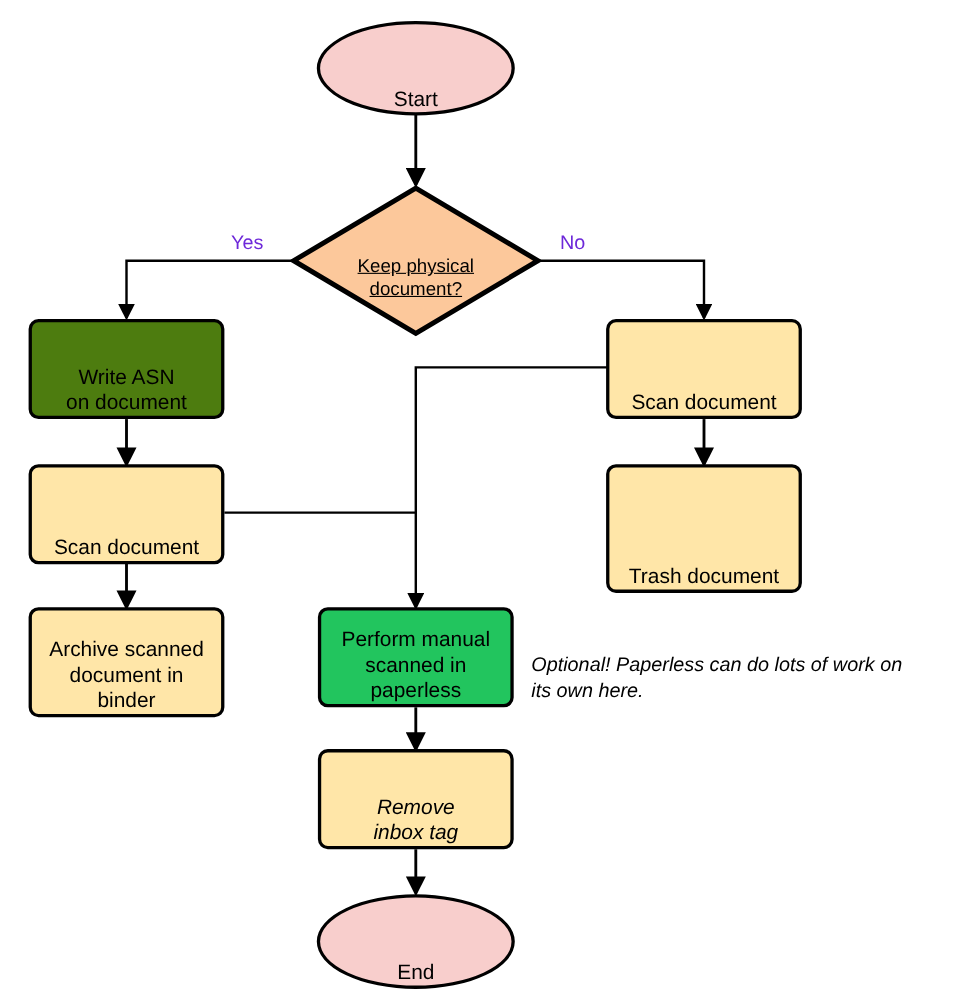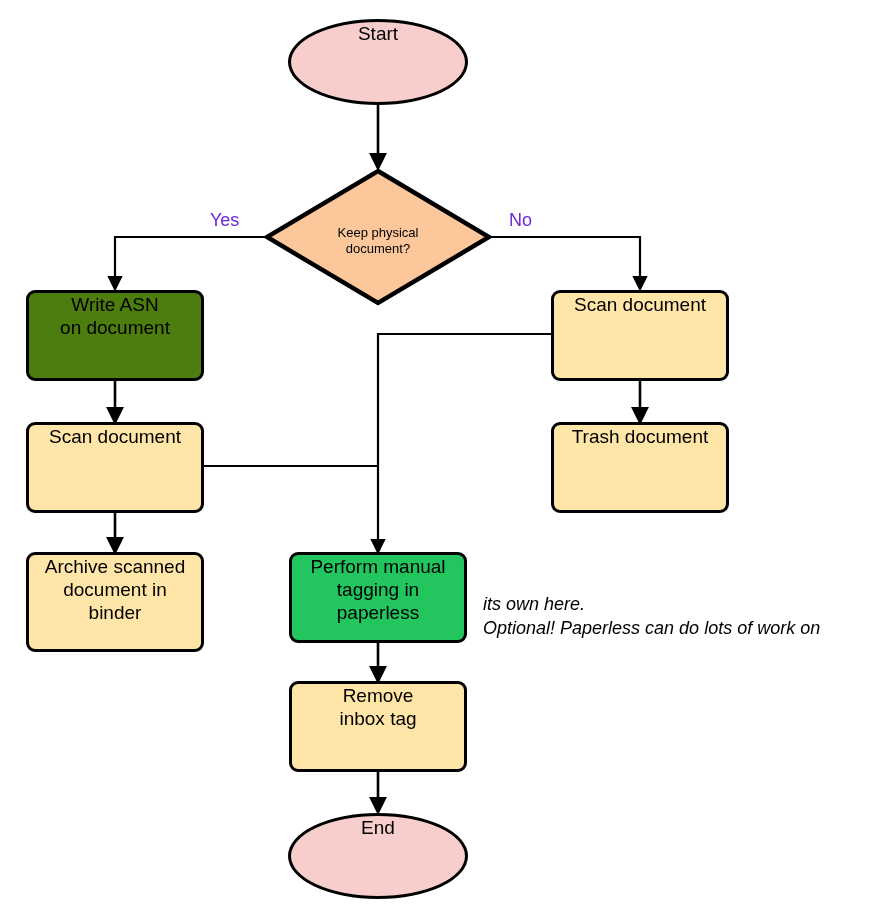--- a/index.html
+++ b/index.html
@@ -23,21 +23,21 @@
     position: absolute;
     left: 0;
     top: 0;
     width: 888px;
     height: 907px;
   }
   .node {
     position: absolute;
     box-sizing: border-box;
     display: flex;
-    align-items: flex-start;
+    align-items: flex-end;
     justify-content: center;
     text-align: center;
     color: #000000;
     font-size: 19px;
     line-height: 1.22;
     z-index: 3;
   }
   .node-terminator {
     border: 3px solid #000000;
     border-radius: 50%;
@@ -51,30 +51,31 @@
     z-index: 3;
   }
   .node-decision-wrap svg {
     position: absolute;
     left: 0;
     top: 0;
   }
   .node-decision-label {
     position: absolute;
     left: 0;
-    top: 4px;
+    top: 16px;
     width: 100%;
     height: 100%;
     display: flex;
     align-items: center;
     justify-content: center;
     text-align: center;
-    font-size: 13px;
+    font-size: 17px;
     line-height: 1.22;
     color: #000000;
+    text-decoration: underline;
   }
   .edge-label {
     position: absolute;
     font-size: 18px;
     color: #6d28d9;
     z-index: 4;
     white-space: nowrap;
   }
   .note {
     position: absolute;
@@ -153,38 +154,38 @@
       <div>Archive scanned</div>
       <div>document in</div>
       <div>binder</div>
     </div>
   </div>
 
   <div class="node node-process" style="left:551px; top:290px; width:178px; height:91px; background:#FFE6A8;">
     <span>Scan document</span>
   </div>
 
-  <div class="node node-process" style="left:551px; top:422px; width:178px; height:91px; background:#FFE6A8;">
+  <div class="node node-process" style="left:551px; top:422px; width:178px; height:117px; background:#FFE6A8;">
     <span>Trash document</span>
   </div>
 
   <div class="node node-process" style="left:289px; top:552px; width:178px; height:91px; background:#22c55e;">
     <div>
       <div>Perform manual</div>
-      <div>tagging in</div>
+      <div>scanned in</div>
       <div>paperless</div>
     </div>
   </div>
 
   <div class="note" style="left:483px; top:592px; width:400px;">
+    <div>Optional! Paperless can do lots of work on</div>
     <div>its own here.</div>
-    <div>Optional! Paperless can do lots of work on</div>
   </div>
 
-  <div class="node node-process" style="left:289px; top:681px; width:178px; height:91px; background:#FFE6A8;">
+  <div class="node node-process" style="left:289px; top:681px; width:178px; height:91px; background:#FFE6A8;font-style:italic;">
     <div>
       <div>Remove</div>
       <div>inbox tag</div>
     </div>
   </div>
 
   <div class="node node-terminator" style="left:288px; top:813px; width:180px; height:86px; background:#F8CECC;">
     <span>End</span>
   </div>
 

